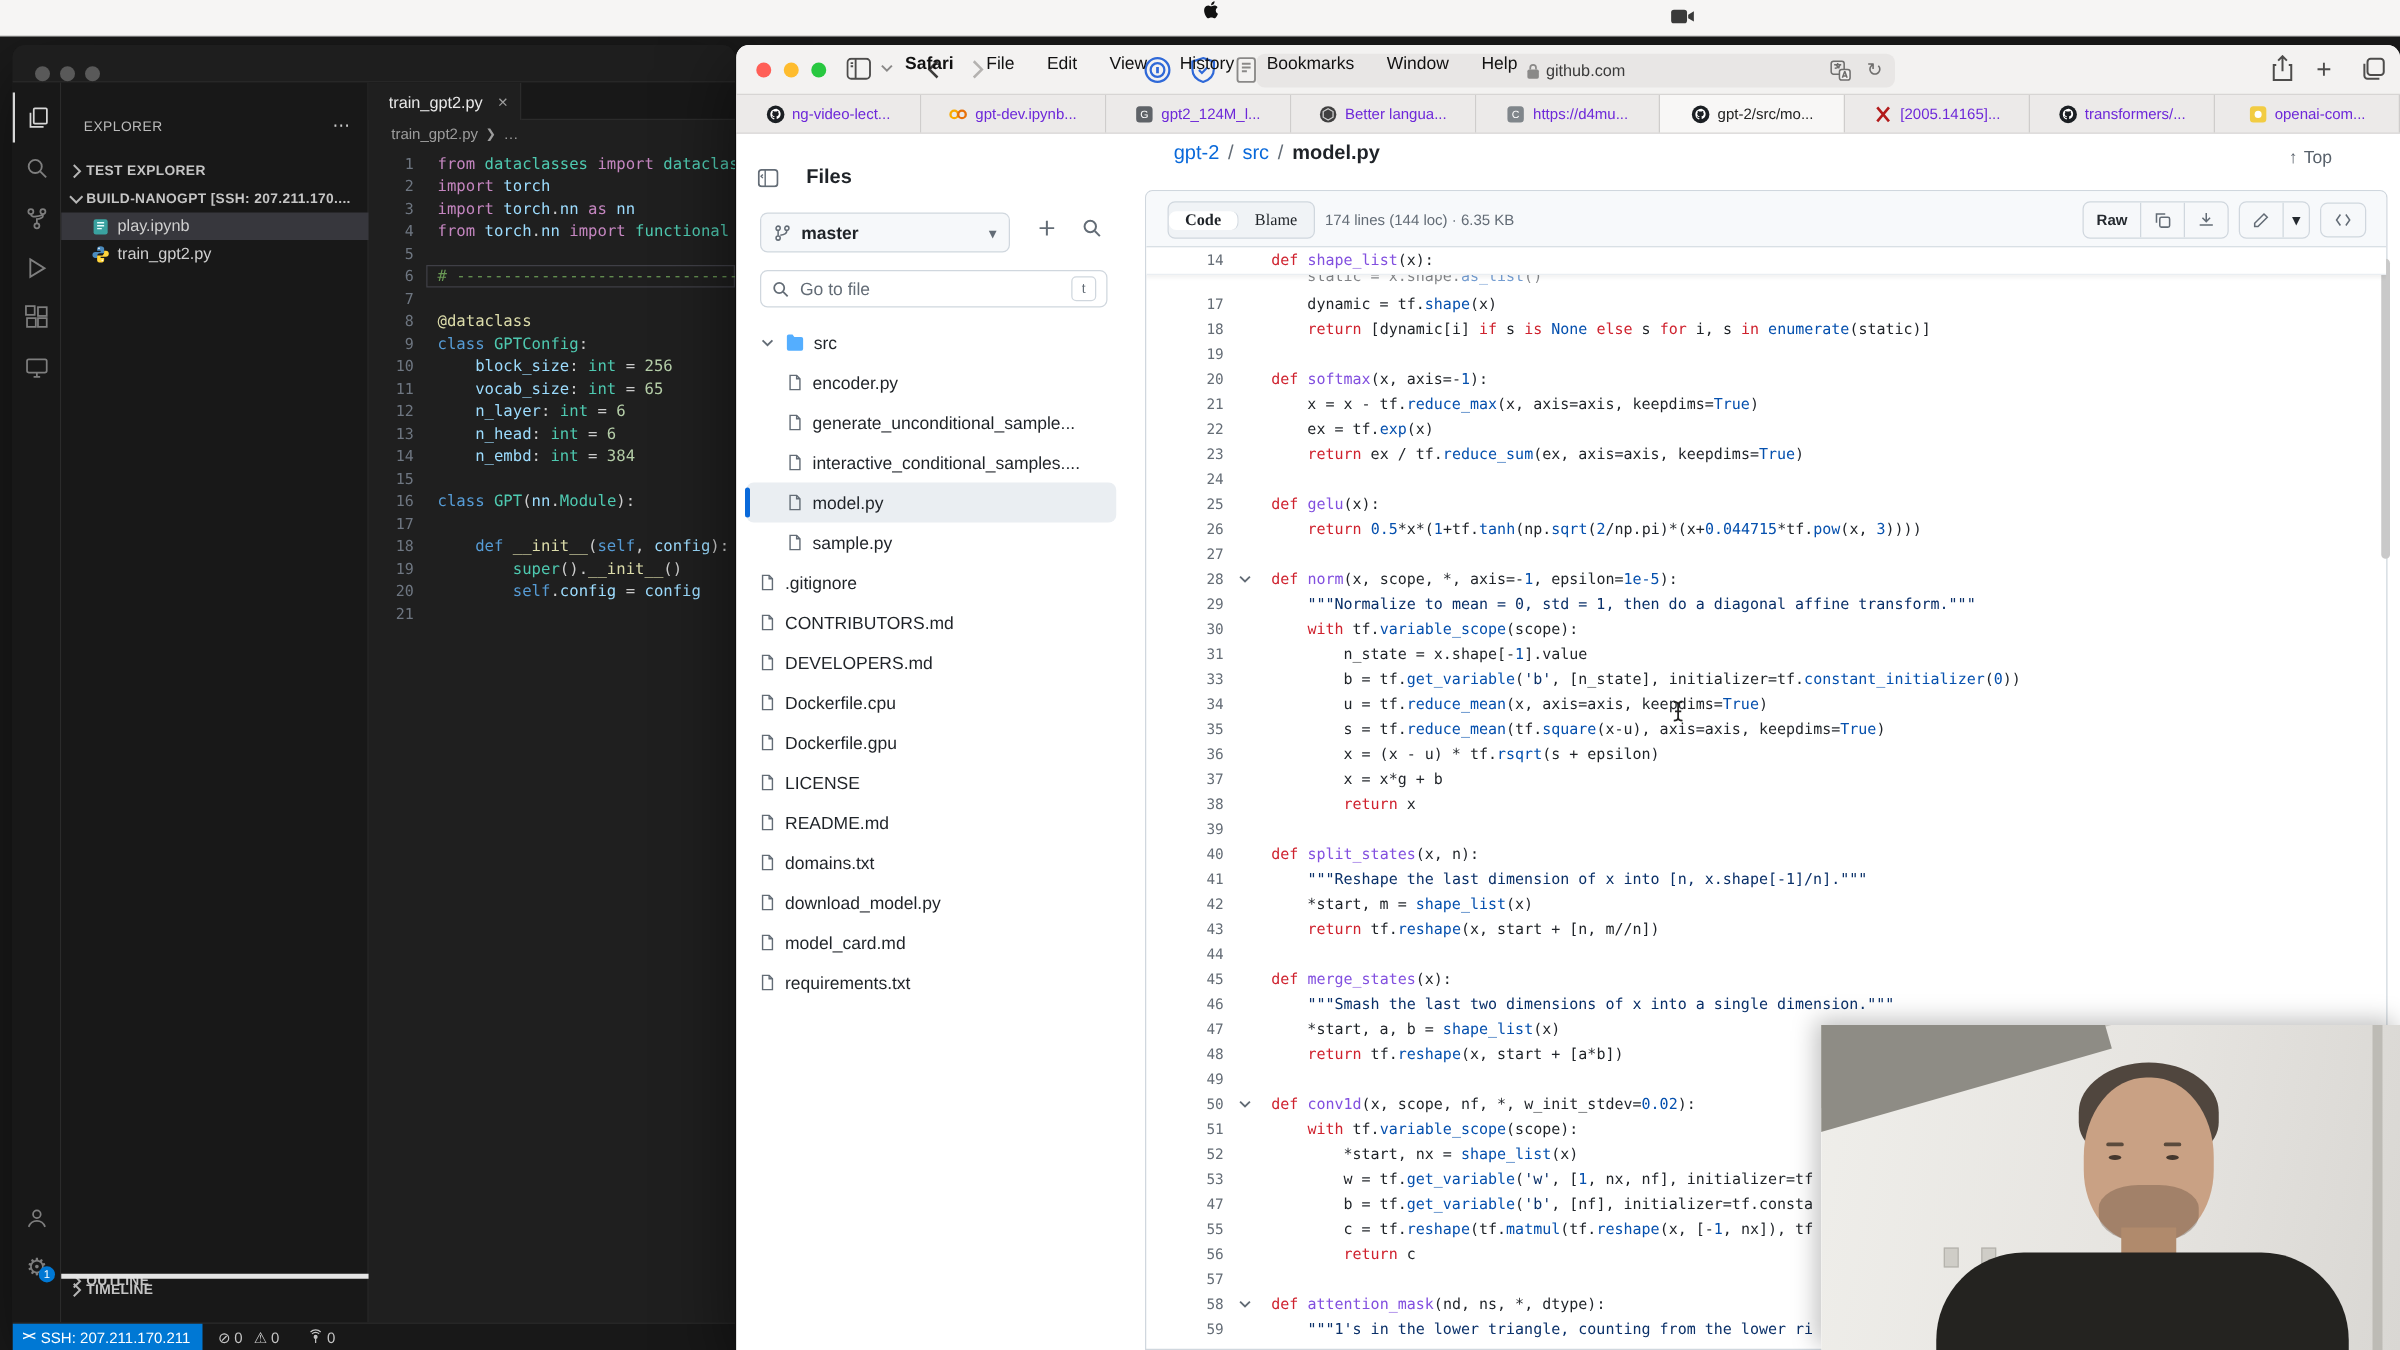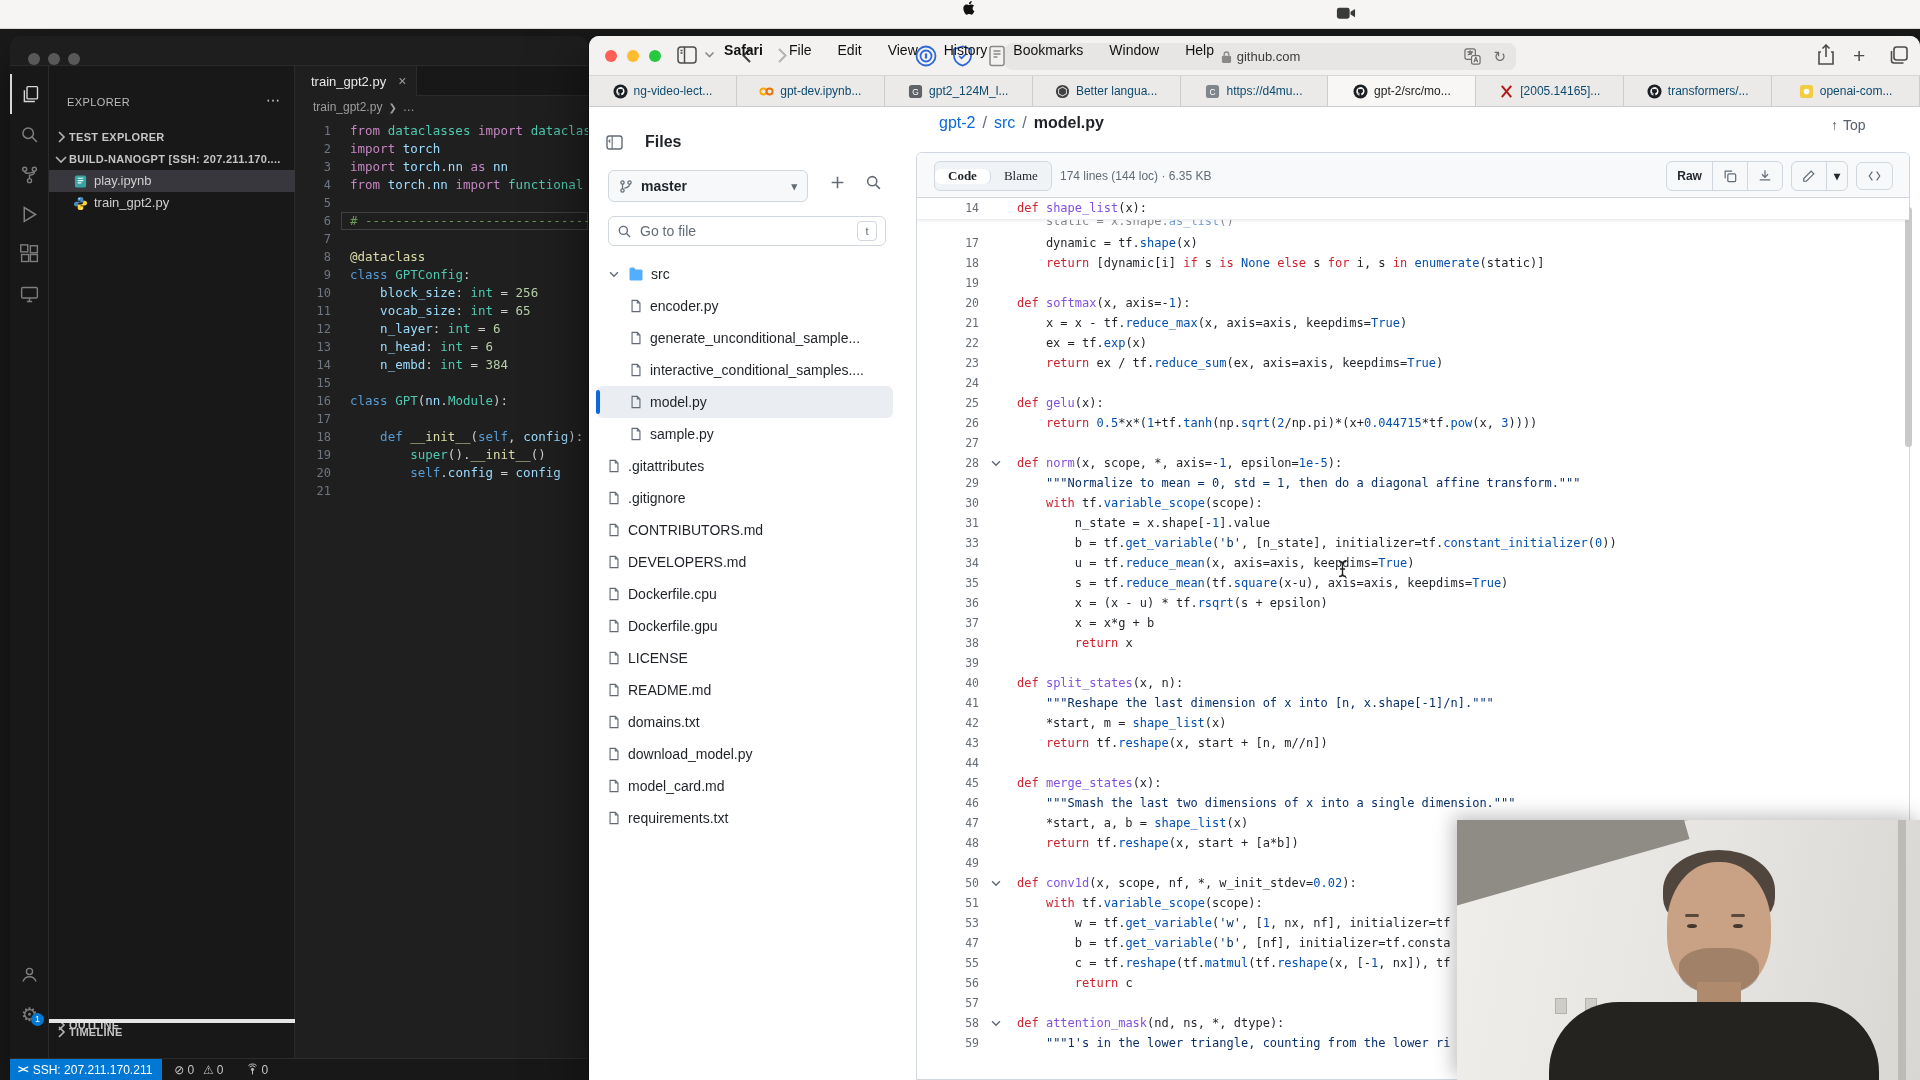--- a/index.html
+++ b/index.html
@@ -73,21 +73,21 @@
     border-bottom:1px solid #d7d5d4; }
   .tl { position:absolute; top:14px; width:12px; height:12px; border-radius:50%; }
   .sf-tbtn { position:absolute; top:8px; color:#4d4c4b; }
   .sf-field { position:absolute; left:416px; top:7px; width:511px; height:27px; background:#e8e6e5;
     border-radius:7px; display:flex; align-items:center; justify-content:center; gap:5px;
     font-size:13px; color:#3b3b3b; }
   .sf-field-right { position:absolute; right:10px; top:5px; display:flex; gap:12px; color:#6f6e6d; }
   .sf-tabbar { position:absolute; left:0; top:40px; width:1331px; height:31px; background:#e2e0df;
     border-bottom:1px solid #cecccb; display:flex; }
   .sf-tab { flex:1 1 0; border-right:1px solid #cfcdcc; display:flex; align-items:center; justify-content:center;
-    gap:6px; font-size:12px; color:#0c4a6e; overflow:hidden; white-space:nowrap; background:#eceae9; }
+    gap:6px; font-size:12px; color:#6d28d9; overflow:hidden; white-space:nowrap; background:#eceae9; }
   .sf-tab.active { background:#f8f7f6; color:#222; }
   .sf-tab .tfav { width:15px; height:15px; flex:0 0 15px; }
   .sf-content { position:absolute; left:0; top:71px; width:1331px; height:973px; background:#ffffff; }
 
   
   .gh-crumb { position:absolute; left:350px; top:7px; font-size:16px; color:#1f2328; display:flex; gap:7px; align-items:center;}
   .gh-crumb a { color:#0969da; text-decoration:none; }
   .gh-crumb .sep { color:#636c76; }
   .gh-crumb .cur { font-weight:600; }
   .gh-top { position:absolute; left:1242px; top:10px; font-size:14px; color:#57606a; display:flex; gap:5px; align-items:center;}
@@ -630,27 +630,20 @@
                 <path d="M3.5 1.5h6l3 3v10h-9z"></path>
                 <path d="M9.5 1.5v3h3"></path>
               </svg>
               <span>sample.py</span>
             </div>
             <div class="gh-trow" style="padding-left:10px">
               <svg width="14" height="16" viewBox="0 0 16 16" fill="none" stroke="#636c76" stroke-width="1.3">
                 <path d="M3.5 1.5h6l3 3v10h-9z"></path>
                 <path d="M9.5 1.5v3h3"></path>
               </svg>
-              <span>.gitattributes</span>
-            </div>
-            <div class="gh-trow" style="padding-left:10px">
-              <svg width="14" height="16" viewBox="0 0 16 16" fill="none" stroke="#636c76" stroke-width="1.3">
-                <path d="M3.5 1.5h6l3 3v10h-9z"></path>
-                <path d="M9.5 1.5v3h3"></path>
-              </svg>
               <span>.gitignore</span>
             </div>
             <div class="gh-trow" style="padding-left:10px">
               <svg width="14" height="16" viewBox="0 0 16 16" fill="none" stroke="#636c76" stroke-width="1.3">
                 <path d="M3.5 1.5h6l3 3v10h-9z"></path>
                 <path d="M9.5 1.5v3h3"></path>
               </svg>
               <span>CONTRIBUTORS.md</span>
             </div>
             <div class="gh-trow" style="padding-left:10px">
@@ -798,20 +791,21 @@
             <div class="gl"><span class="gln">44</span><span class="glc"></span></div>
             <div class="gl"><span class="gln">45</span><span class="glc"><span class="gk">def</span> <span class="gf">merge_states</span>(x):</span></div>
             <div class="gl"><span class="gln">46</span><span class="glc">    <span class="gs">"""Smash the last two dimensions of x into a single dimension."""</span></span></div>
             <div class="gl"><span class="gln">47</span><span class="glc">    *start, a, b = <span class="gc">shape_list</span>(x)</span></div>
             <div class="gl"><span class="gln">48</span><span class="glc">    <span class="gk">return</span> tf.<span class="gc">reshape</span>(x, start + [a*b])</span></div>
             <div class="gl"><span class="gln">49</span><span class="glc"></span></div>
             <div class="gl"><span class="gln">50</span><span class="gfold"><svg viewBox="0 0 16 16" fill="none" stroke="currentColor" stroke-width="1.7">
                   <path d="M3.5 6l4.5 4.5L12.5 6"></path>
                 </svg></span><span class="glc"><span class="gk">def</span> <span class="gf">conv1d</span>(x, scope, nf, *, w_init_stdev=<span class="gc">0.02</span>):</span></div>
             <div class="gl"><span class="gln">51</span><span class="glc">    <span class="gk">with</span> tf.<span class="gc">variable_scope</span>(scope):</span></div>
+            <div class="gl"><span class="gln">52</span><span class="glc">        *start, nx = <span class="gc">shape_list</span>(x)</span></div>
             <div class="gl"><span class="gln">53</span><span class="glc">        w = tf.<span class="gc">get_variable</span>(<span class="gs">'w'</span>, [<span class="gc">1</span>, nx, nf], initializer=tf</span></div>
             <div class="gl"><span class="gln">47</span><span class="glc">        b = tf.<span class="gc">get_variable</span>(<span class="gs">'b'</span>, [nf], initializer=tf.consta</span></div>
             <div class="gl"><span class="gln">55</span><span class="glc">        c = tf.<span class="gc">reshape</span>(tf.<span class="gc">matmul</span>(tf.<span class="gc">reshape</span>(x, [-<span class="gc">1</span>, nx]), tf</span></div>
             <div class="gl"><span class="gln">56</span><span class="glc">        <span class="gk">return</span> c</span></div>
             <div class="gl"><span class="gln">57</span><span class="glc"></span></div>
             <div class="gl"><span class="gln">58</span><span class="gfold"><svg viewBox="0 0 16 16" fill="none" stroke="currentColor" stroke-width="1.7">
                   <path d="M3.5 6l4.5 4.5L12.5 6"></path>
                 </svg></span><span class="glc"><span class="gk">def</span> <span class="gf">attention_mask</span>(nd, ns, *, dtype):</span></div>
             <div class="gl"><span class="gln">59</span><span class="glc">    <span class="gs">"""1's in the lower triangle, counting from the lower ri</span></span></div>
           </div>

